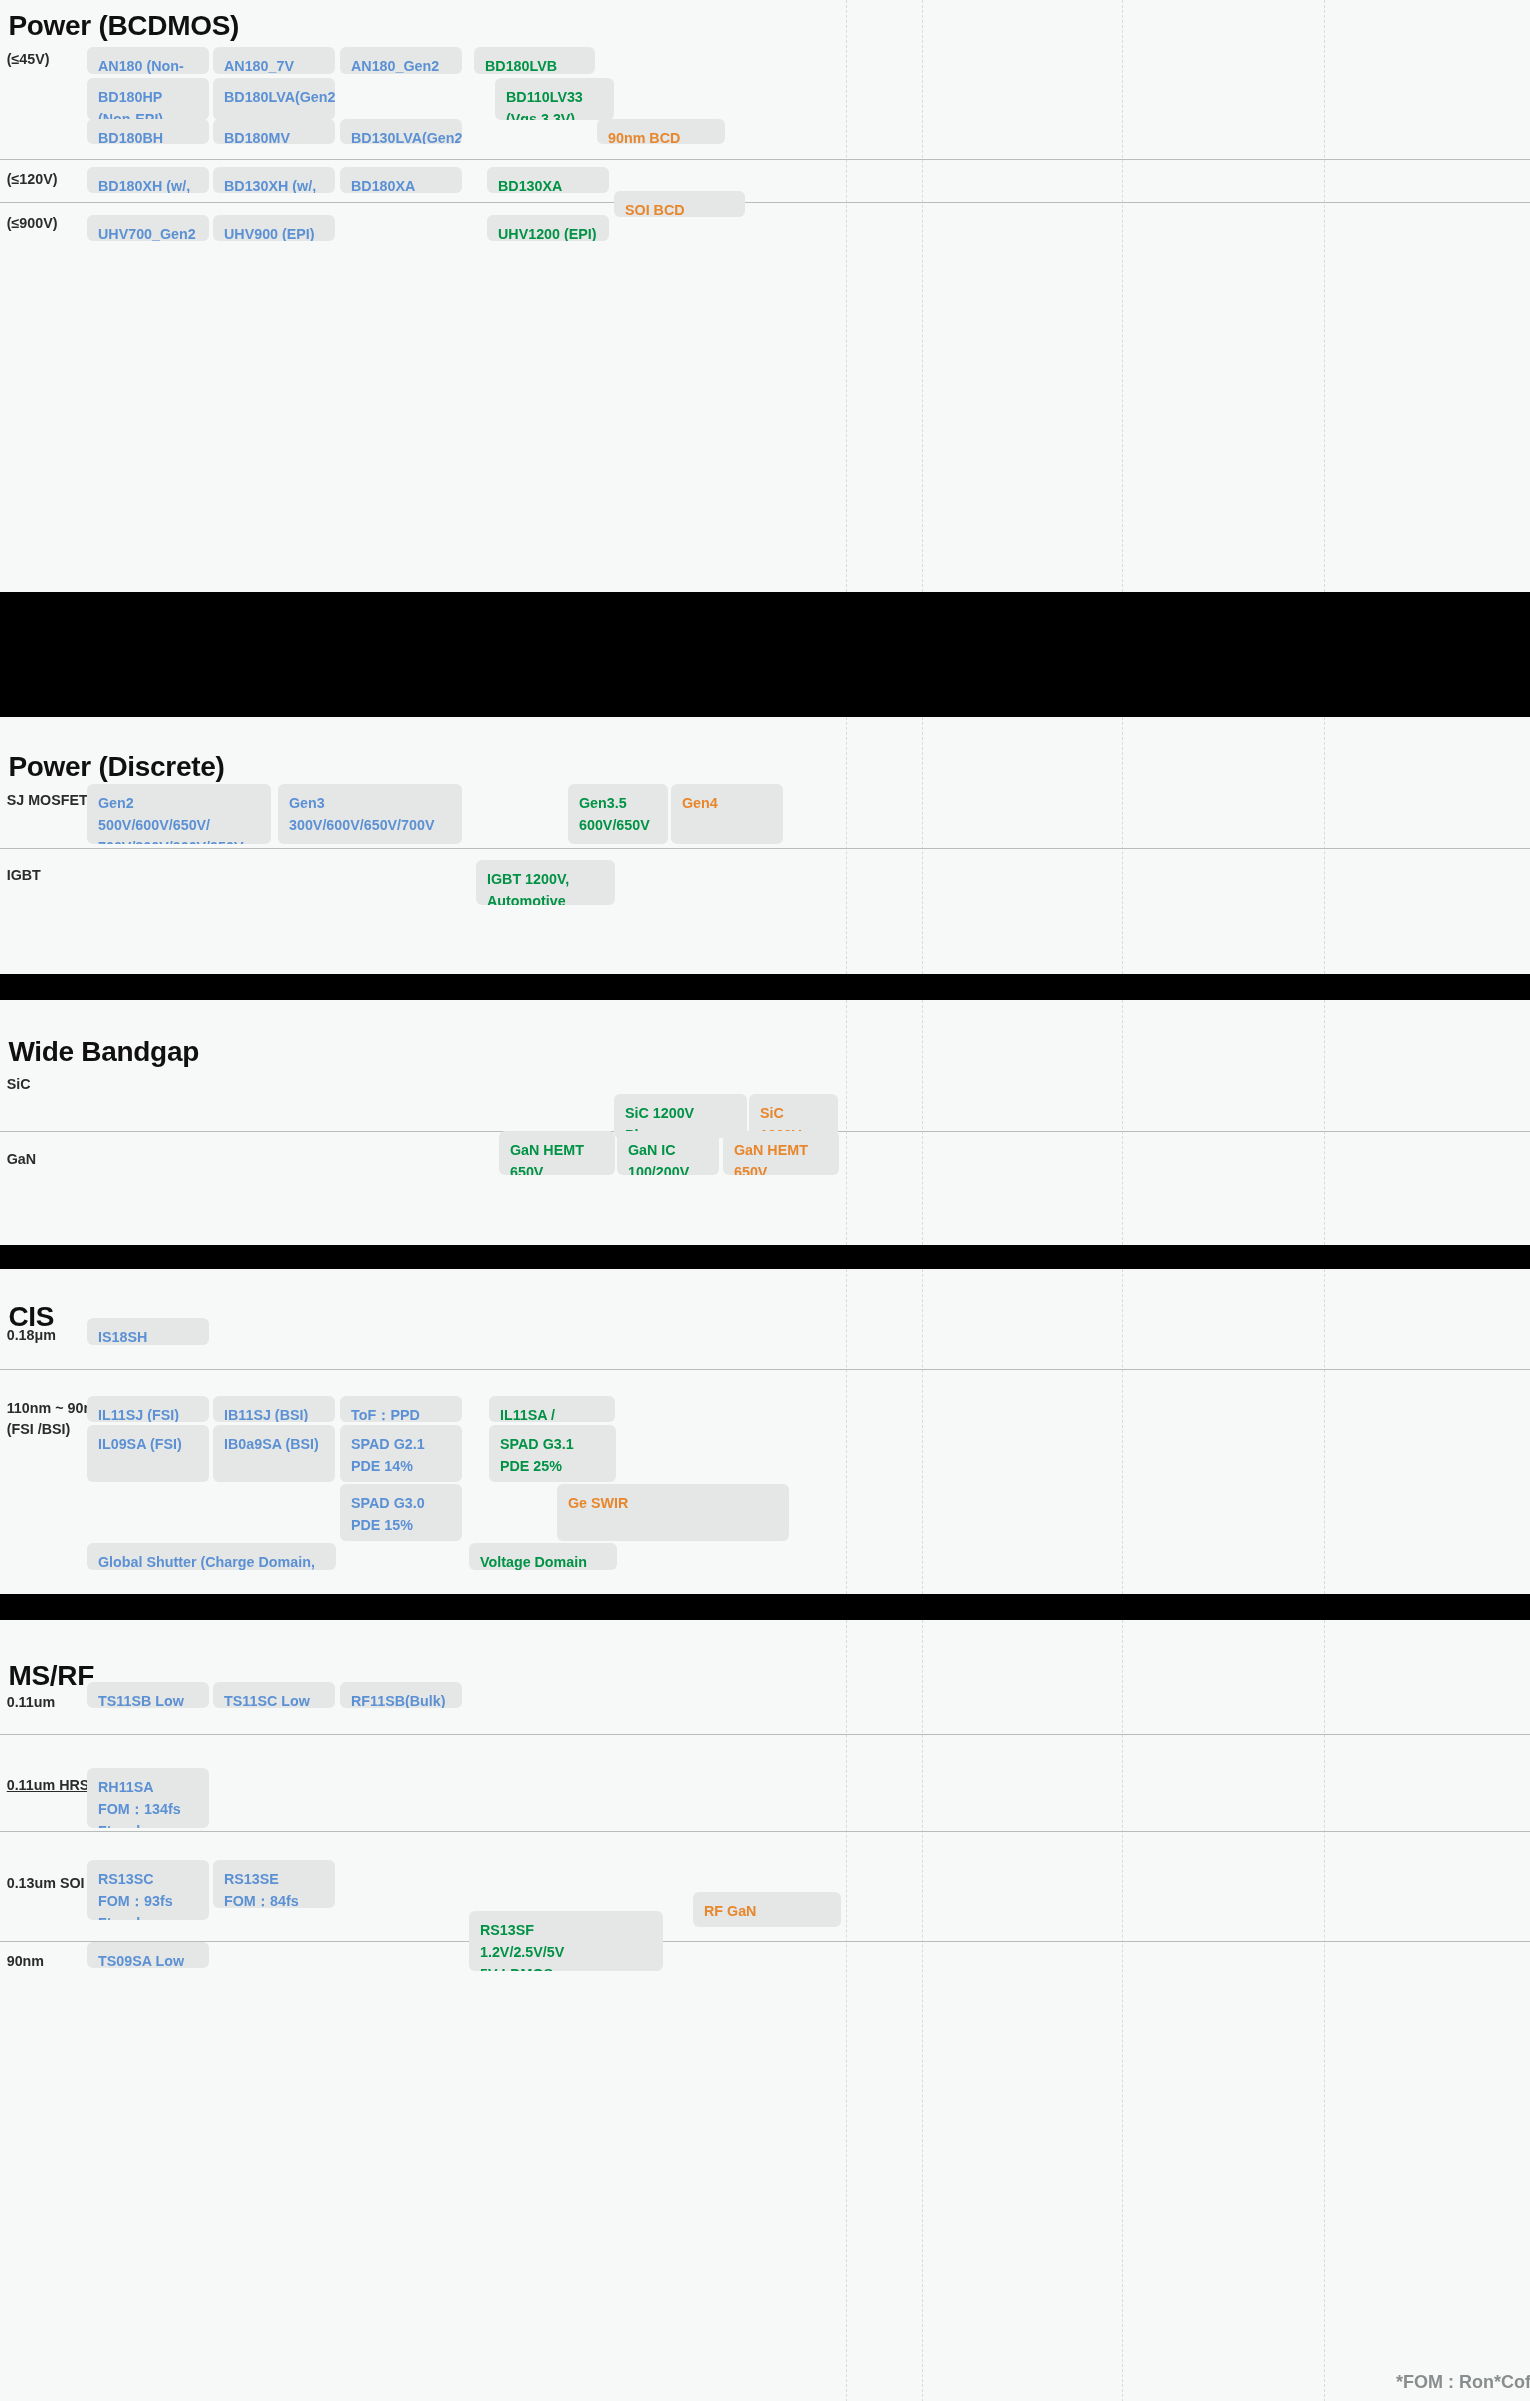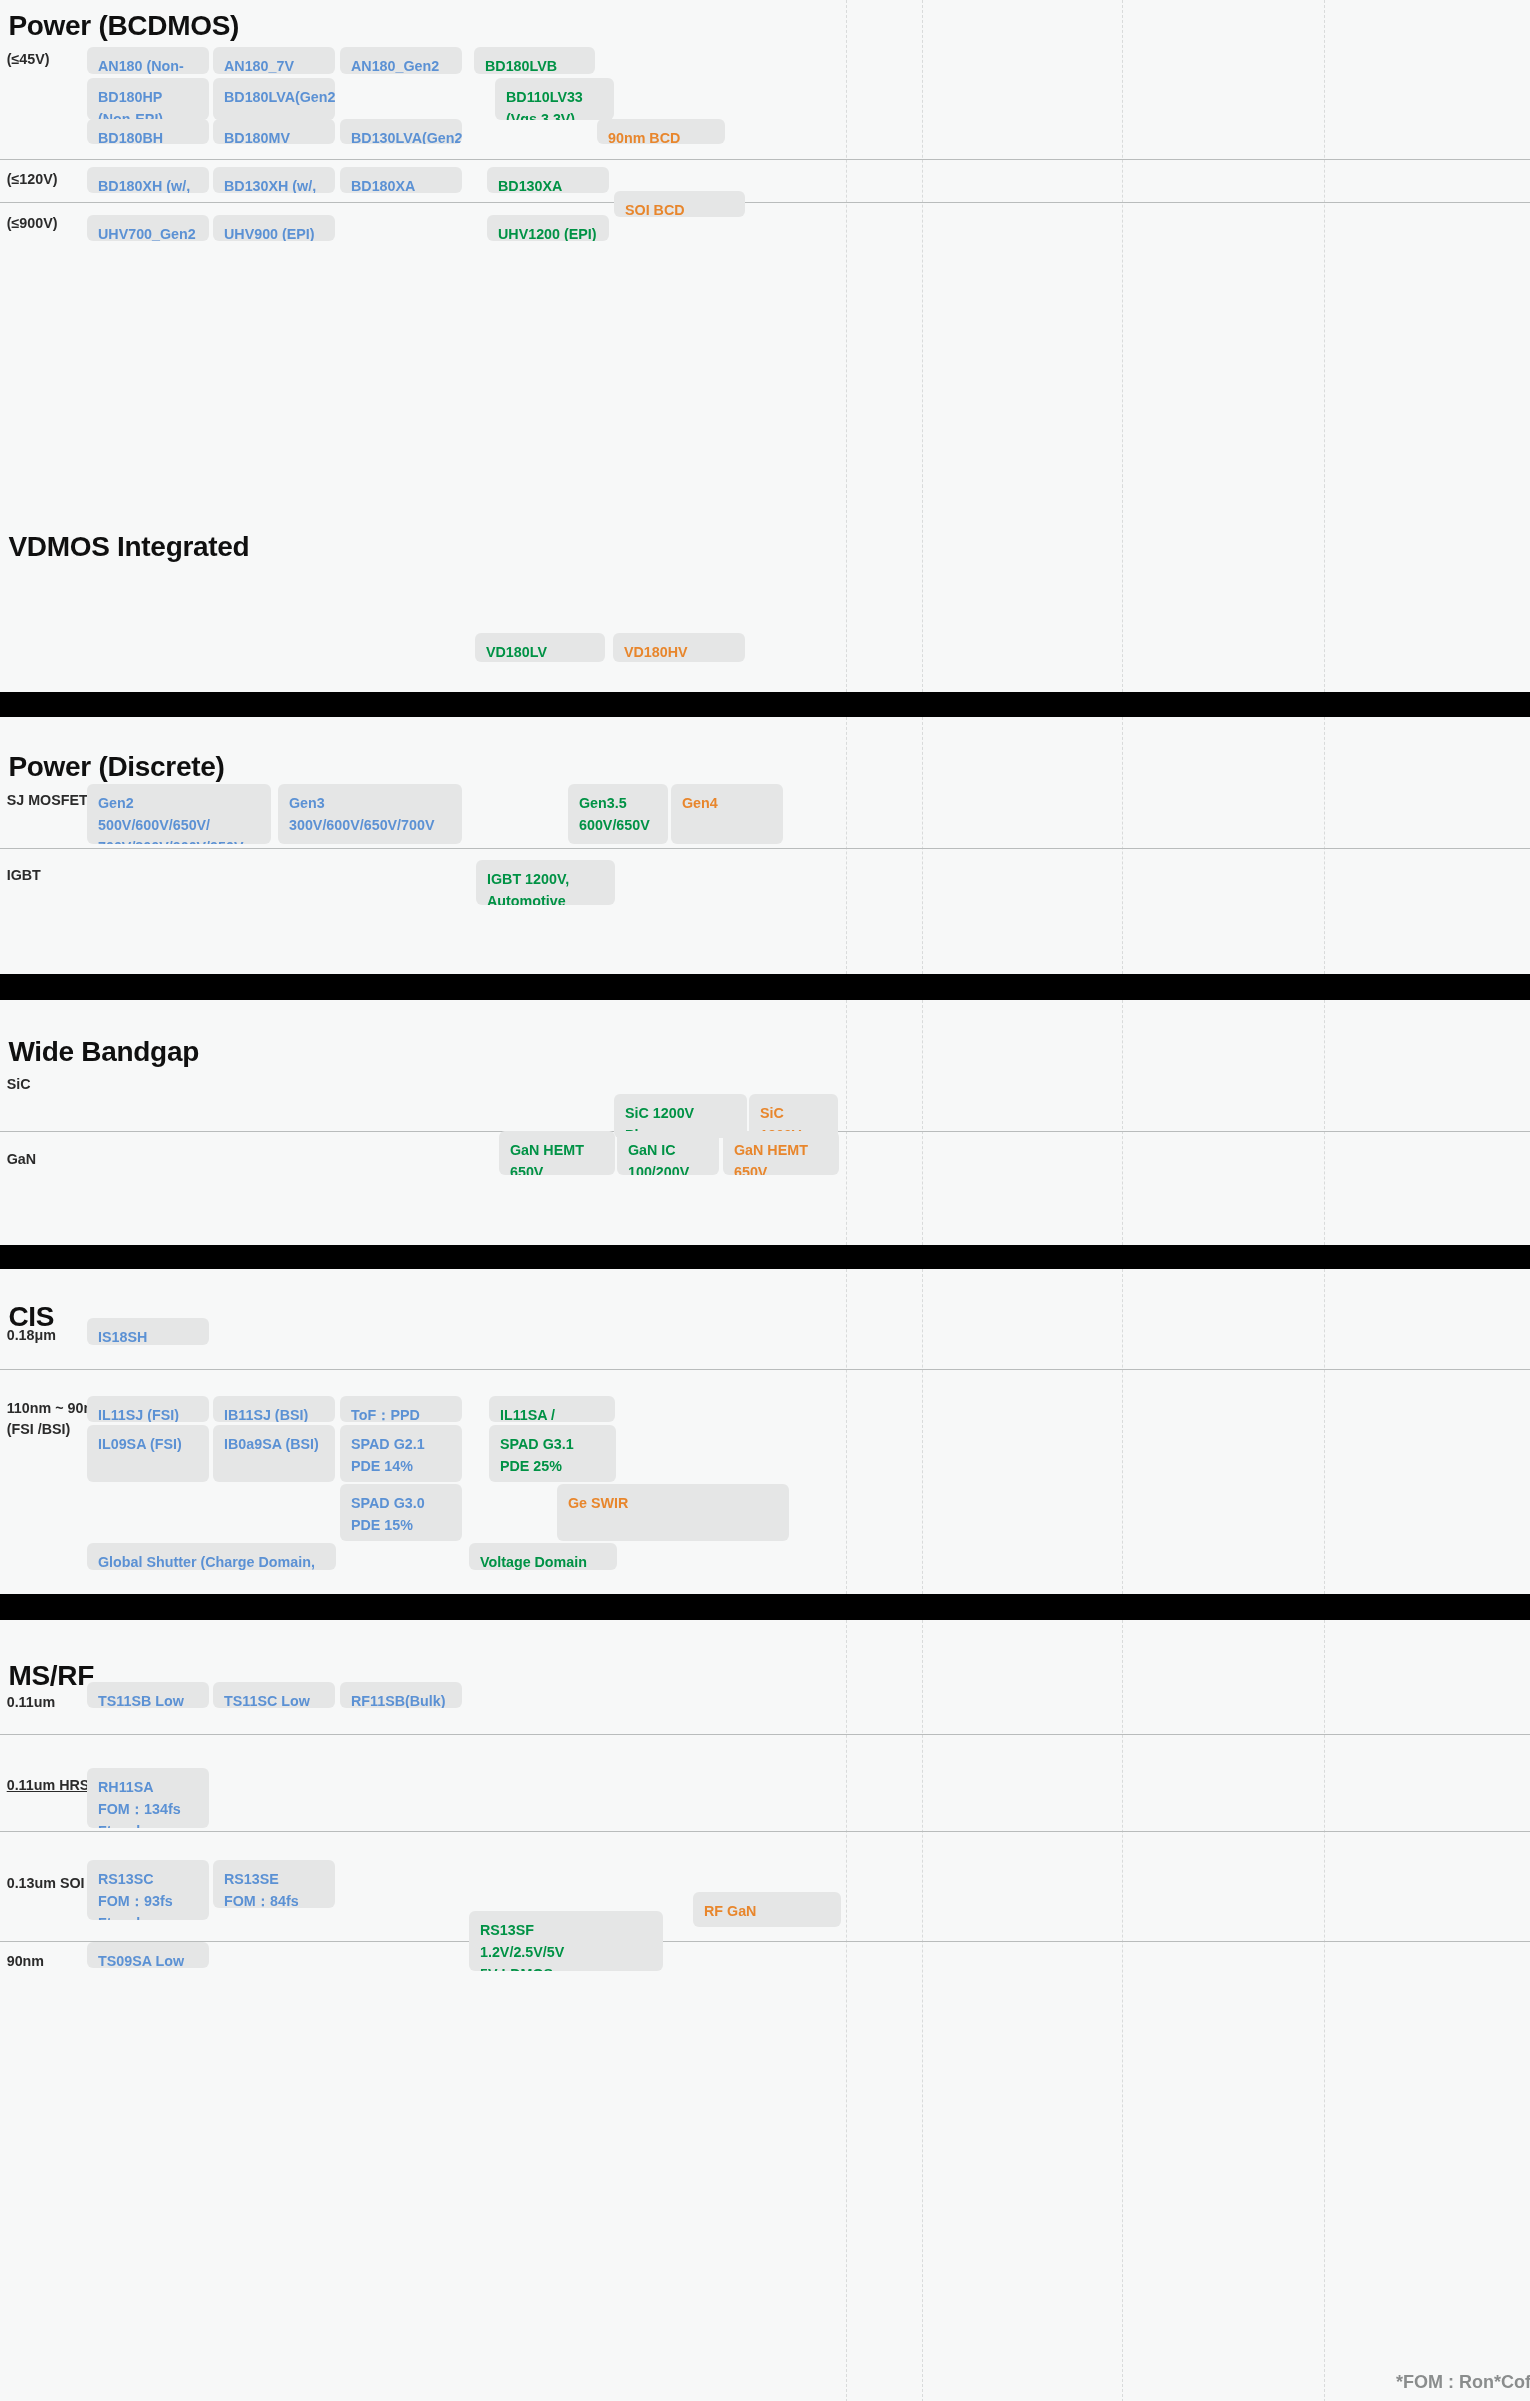--- a/index.html
+++ b/index.html
@@ -105,29 +105,20 @@
       <div class="card c-orange" style="left: 597px; top: 119px; width: 128px; height: 25px;">90nm BCD</div>
       <div class="card c-blue" style="left: 87px; top: 167px; width: 122px; height: 26px;">BD180XH (w/, w/o DTI)</div>
       <div class="card c-blue" style="left: 213px; top: 167px; width: 122px; height: 26px;">BD130XH (w/, w/o DTI)</div>
       <div class="card c-blue" style="left: 340px; top: 167px; width: 122px; height: 26px;">BD180XA</div>
       <div class="card c-green" style="left: 487px; top: 167px; width: 122px; height: 26px;">BD130XA</div>
       <div class="card c-orange" style="left: 614px; top: 191px; width: 131px; height: 26px;">SOI BCD</div>
       <div class="card c-blue" style="left: 87px; top: 215px; width: 122px; height: 26px;">UHV700_Gen2 (Non-EPI)</div>
       <div class="card c-blue" style="left: 213px; top: 215px; width: 122px; height: 26px;">UHV900 (EPI)</div>
       <div class="card c-green" style="left: 487px; top: 215px; width: 122px; height: 26px;">UHV1200 (EPI)</div>
     </div>
-    <div class="band" style="top: 485px; height: 207px;">
-      <div class="gridline" style="left: 846px;"></div>
-      <div class="gridline" style="left: 922px;"></div>
-      <div class="gridline" style="left: 1122px;"></div>
-      <div class="gridline" style="left: 1324px;"></div>
-      <div class="sectitle" style="left: 8.4px; top: 46px;">VDMOS Integrated</div>
-      <div class="card c-green" style="left: 475px; top: 148px; width: 130px; height: 29px;">VD180LV</div>
-      <div class="card c-orange" style="left: 613px; top: 148px; width: 132px; height: 29px;">VD180HV</div>
-    </div>
     <div class="band" style="top: 717px; height: 257px;">
       <div class="gridline" style="left: 846px;"></div>
       <div class="gridline" style="left: 922px;"></div>
       <div class="gridline" style="left: 1122px;"></div>
       <div class="gridline" style="left: 1324px;"></div>
       <div class="rowsep" style="top: 131px;"></div>
       <div class="sectitle" style="left: 8.4px; top: 34px;">Power (Discrete)</div>
       <div class="rowlabel" style="left: 6.7px; top: 73px;">SJ MOSFET</div>
       <div class="rowlabel" style="left: 6.7px; top: 148px;">IGBT</div>
       <div class="card c-blue" style="left: 87px; top: 67px; width: 184px; height: 60px;">Gen2

